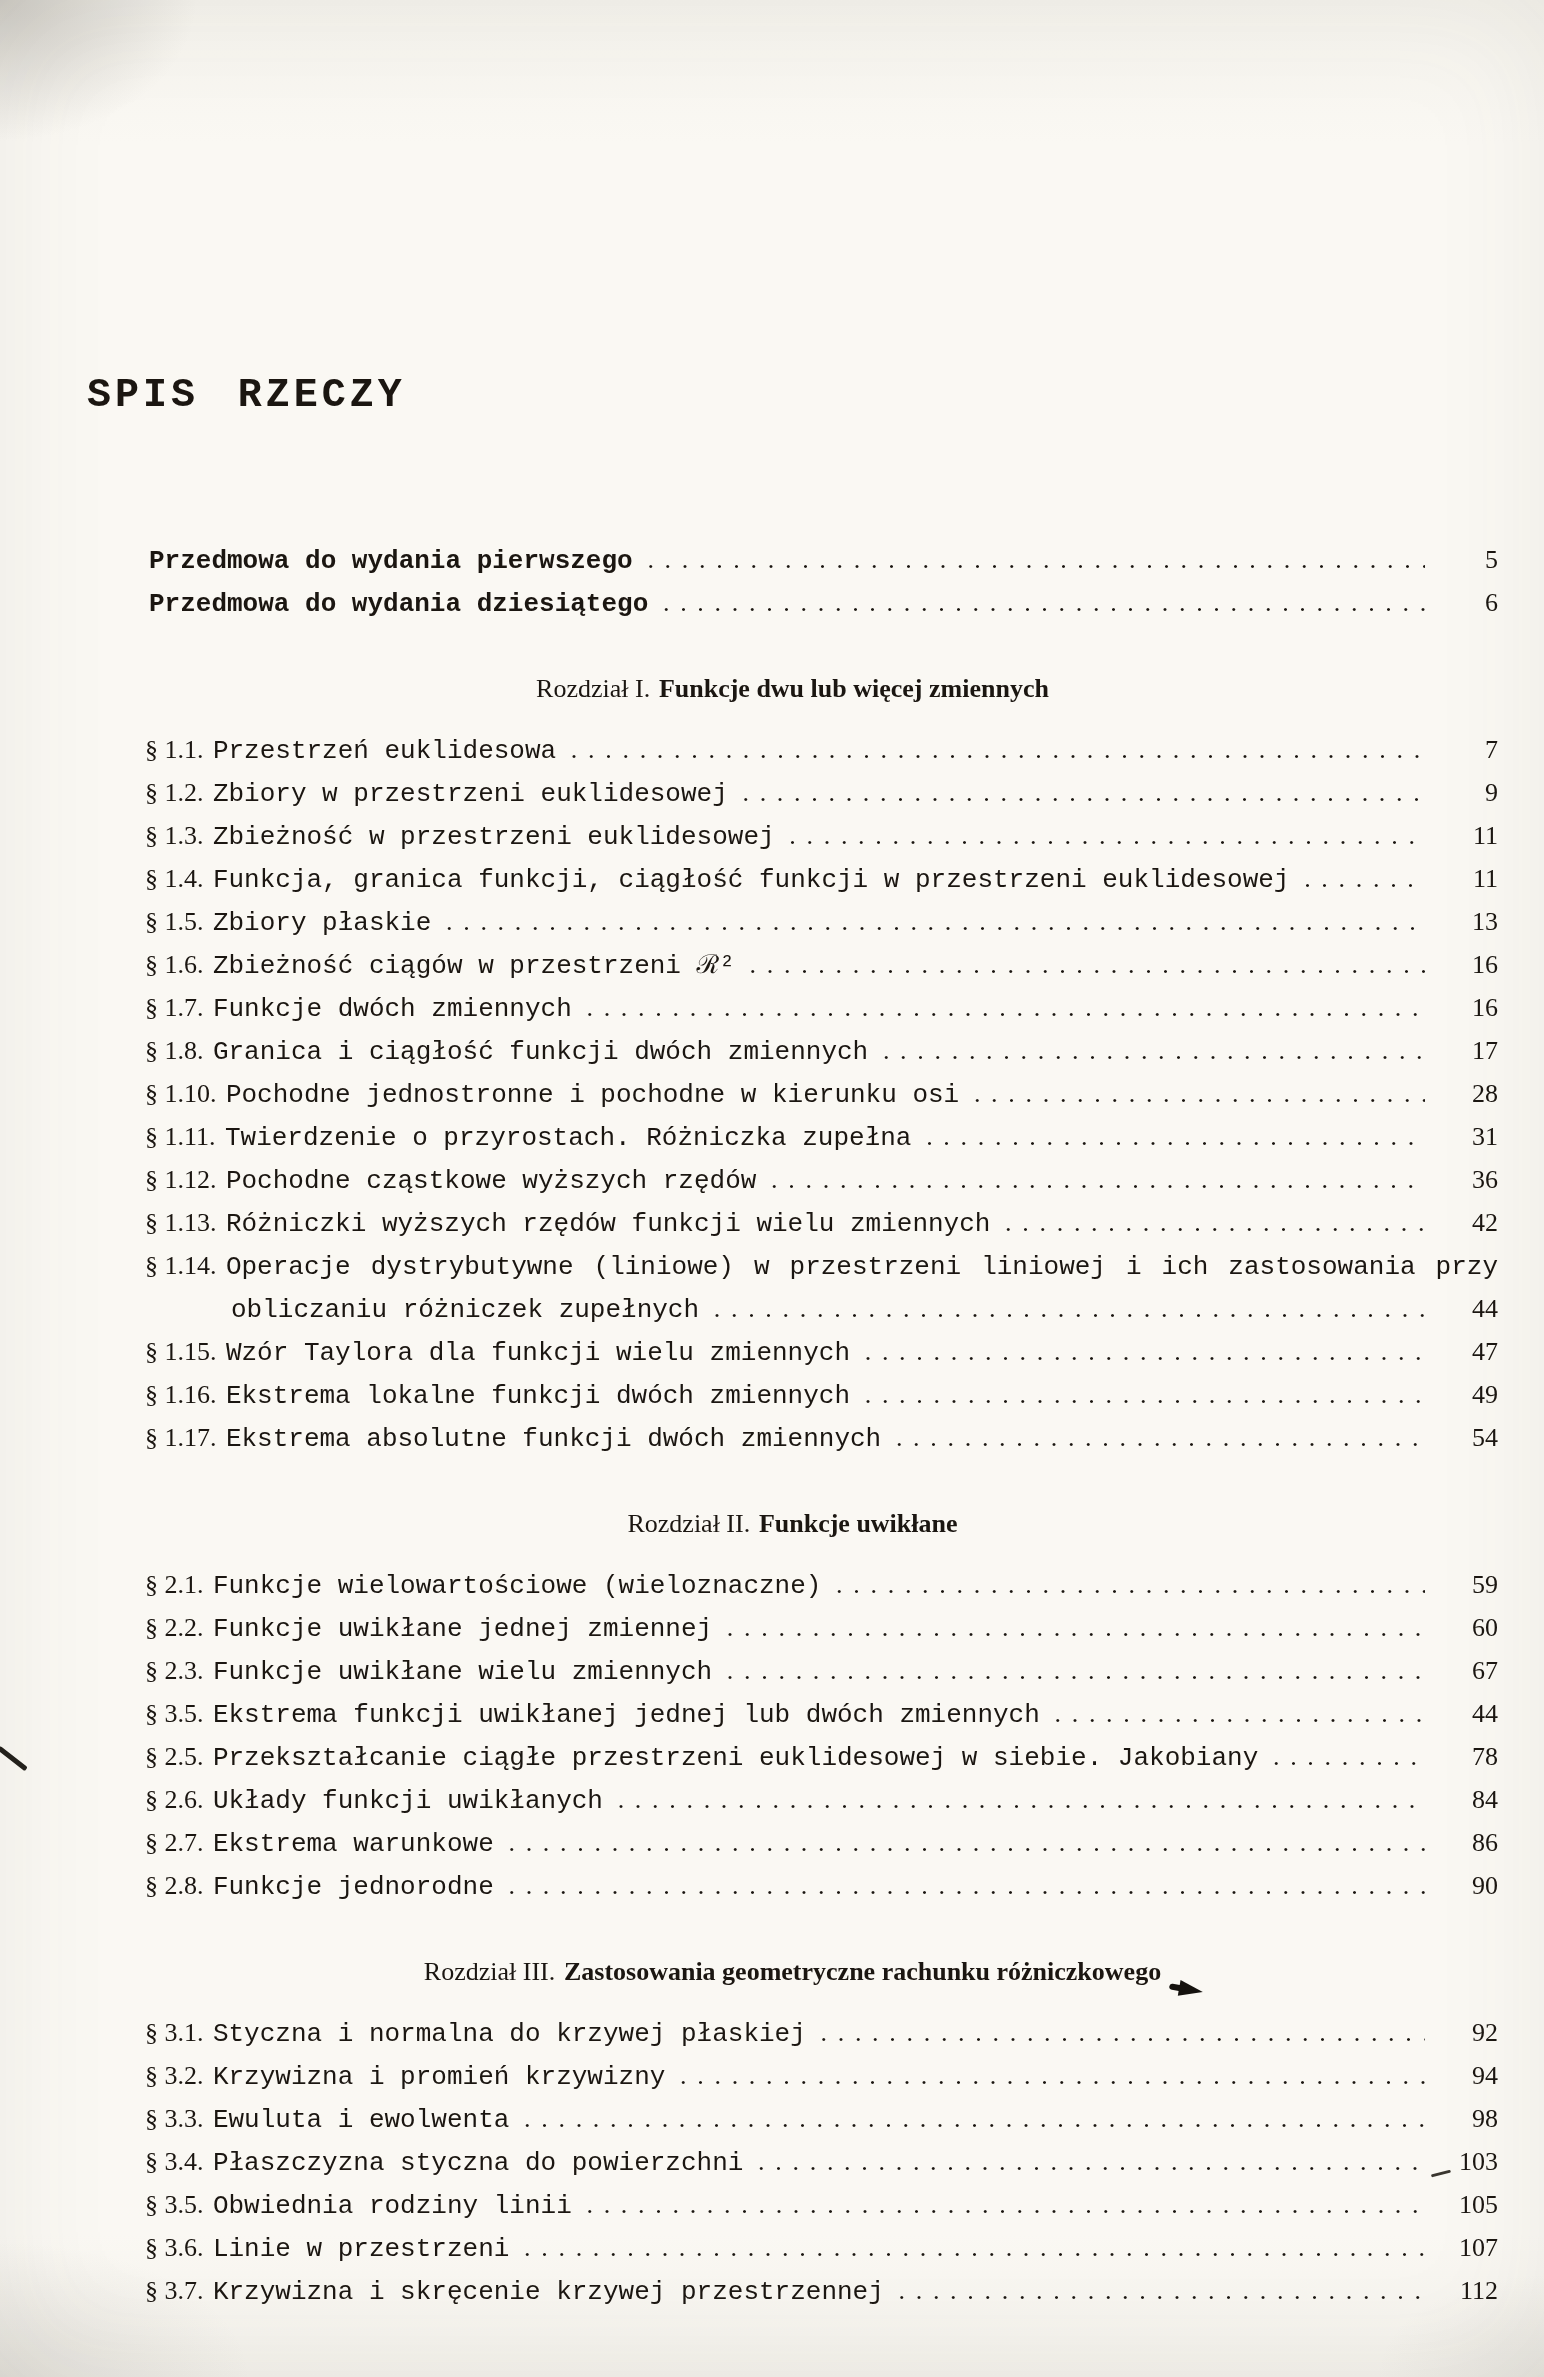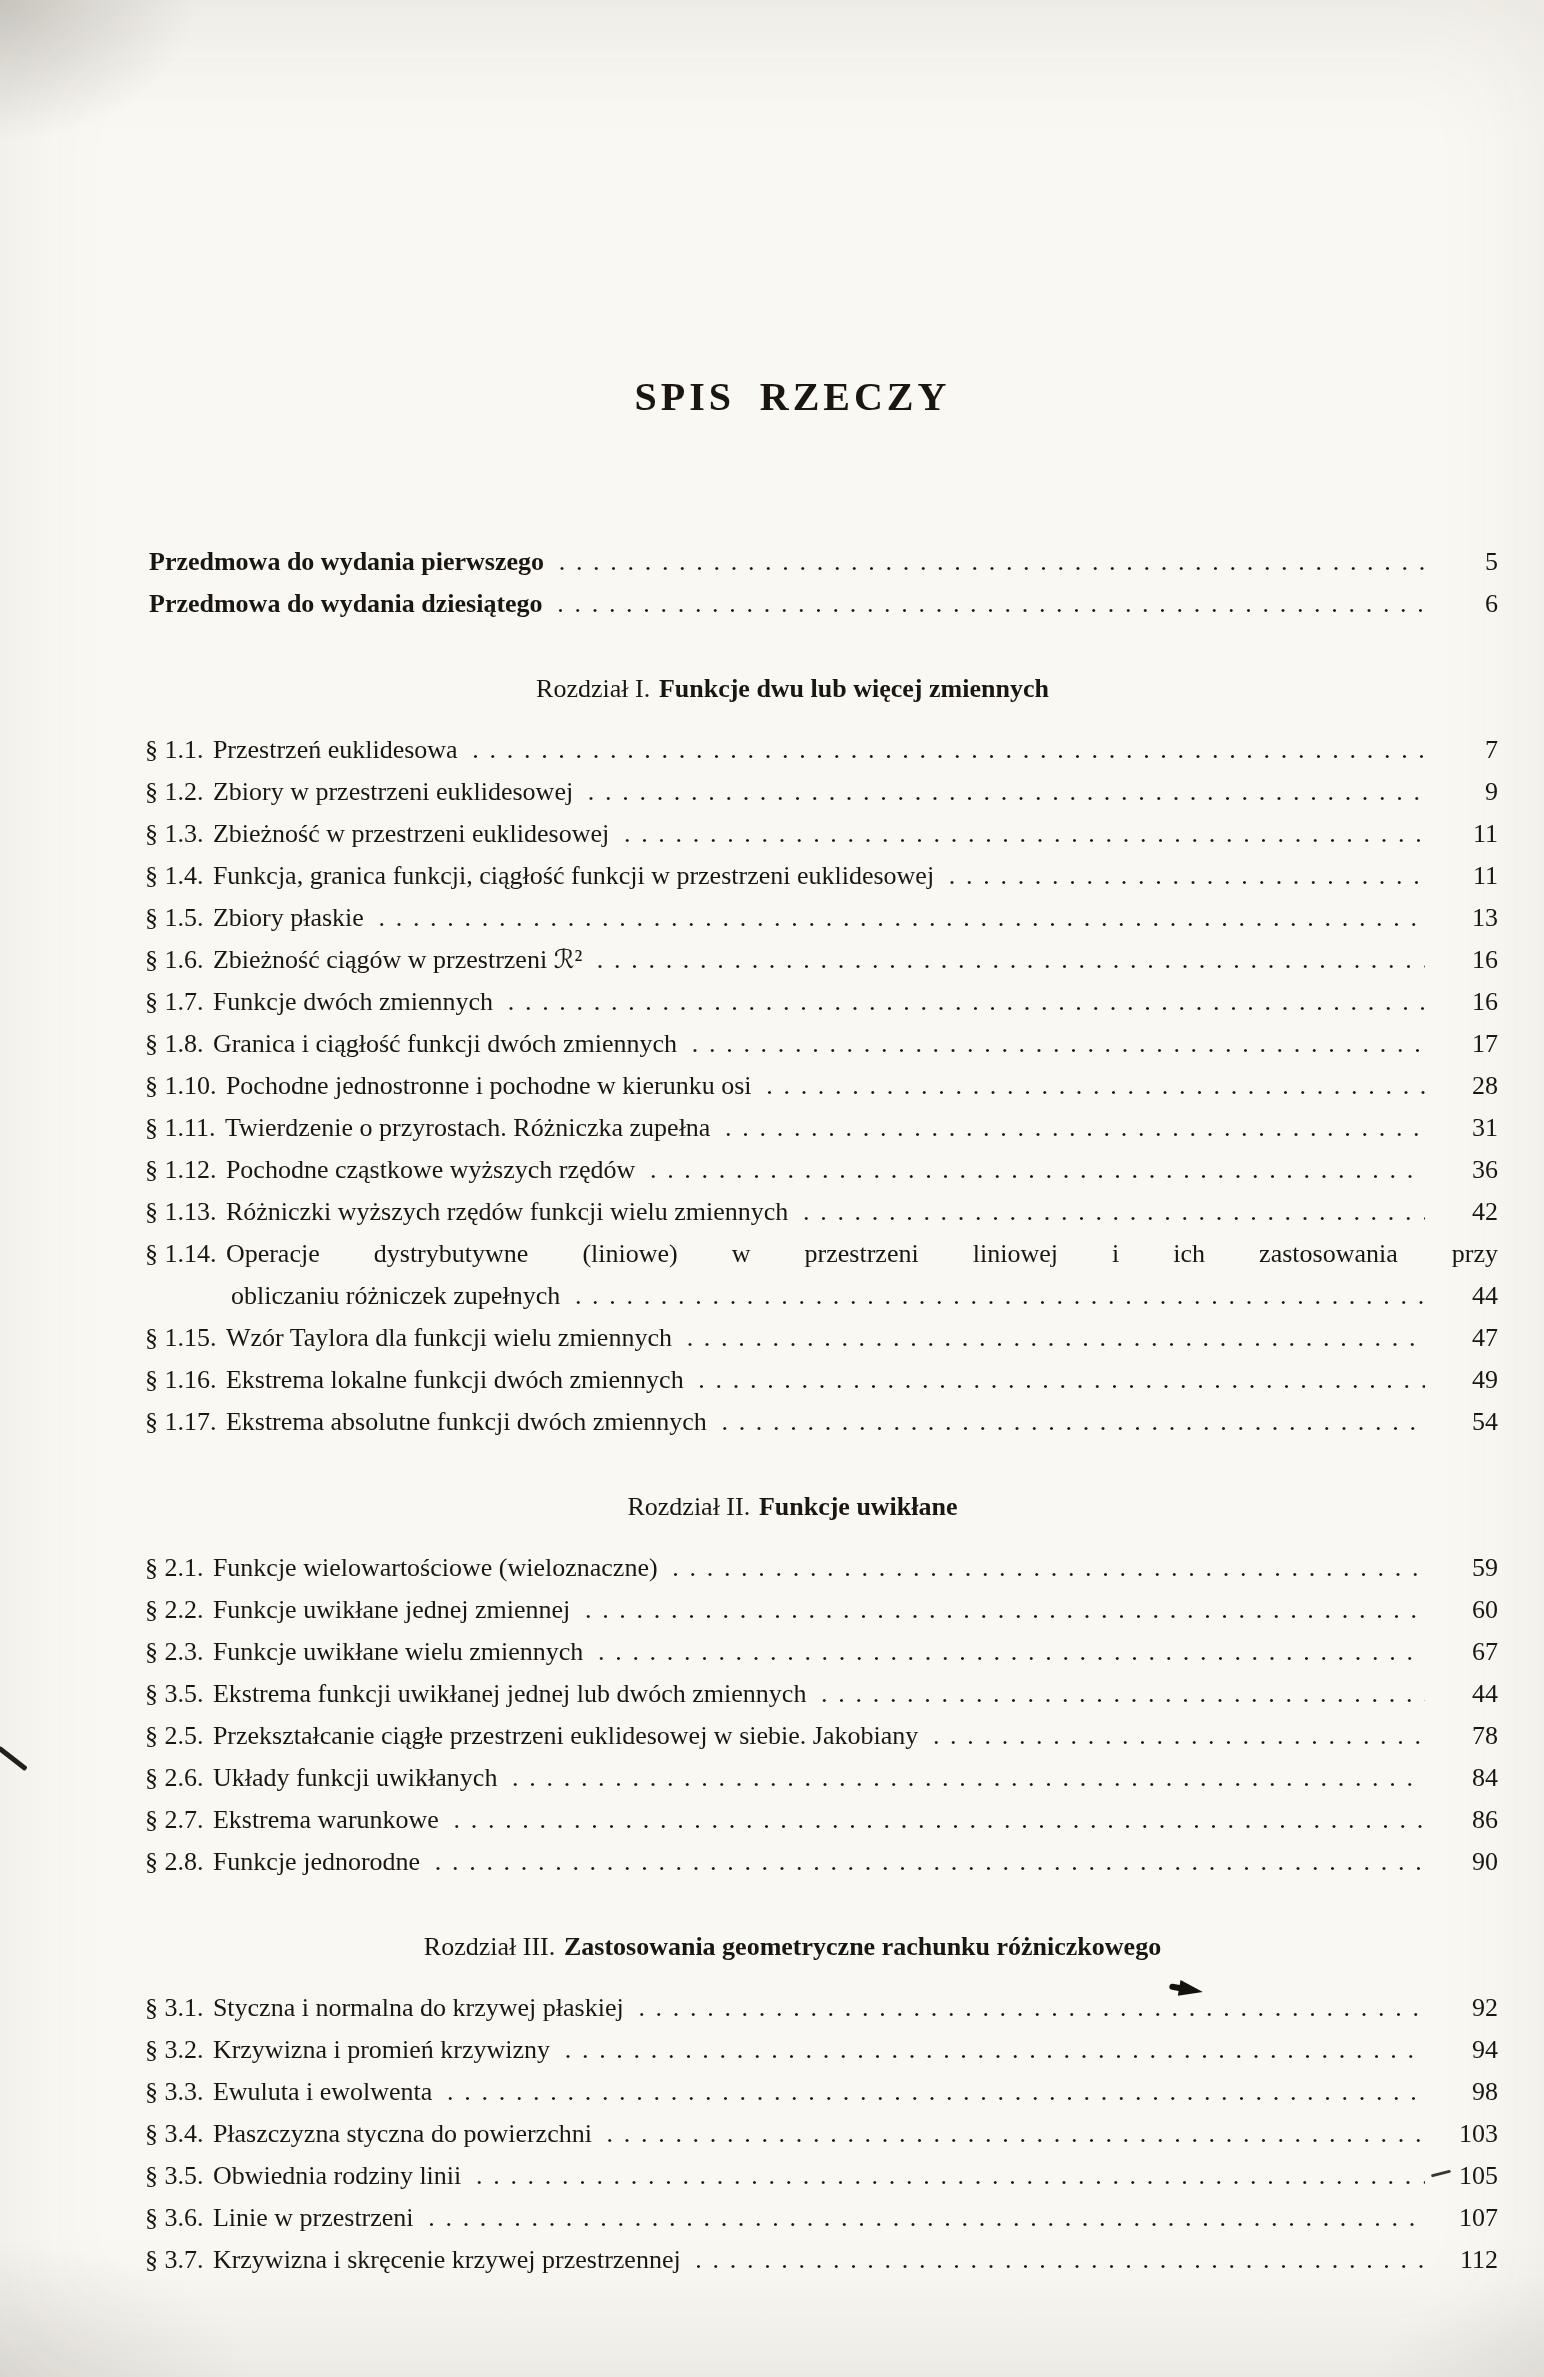--- a/index.html
+++ b/index.html
@@ -24,38 +24,39 @@
 
   .content {
     position: absolute;
     left: 87px;
     top: 373px;
     width: 1411px; 
   }
 
   .title {
     margin: 0 0 121px 0;
-    text-align: center;
+    text-align: left;
     font-size: 40px;
     font-weight: bold;
     letter-spacing: 4px;
     word-spacing: 10.7px;
+    font-family: Liberation Mono, monospace;
   }
 
   .frontmatter { margin-left: 62px; }
   .entries     { margin-left: 58px; }
 
   .toc-row {
     display: flex;
     align-items: baseline;
     line-height: 42px;
   }
 
   .num { white-space: nowrap; margin-right: 9.4px; }
-  .lbl { white-space: nowrap; }
+  .lbl { white-space: nowrap; font-family: Liberation Mono, monospace; }
   .fm-label { font-weight: bold; }
 
   
   .lbl.justify {
     flex: 1 1 auto;
     white-space: normal;
     text-align: justify;
     text-align-last: justify;
   }
 

